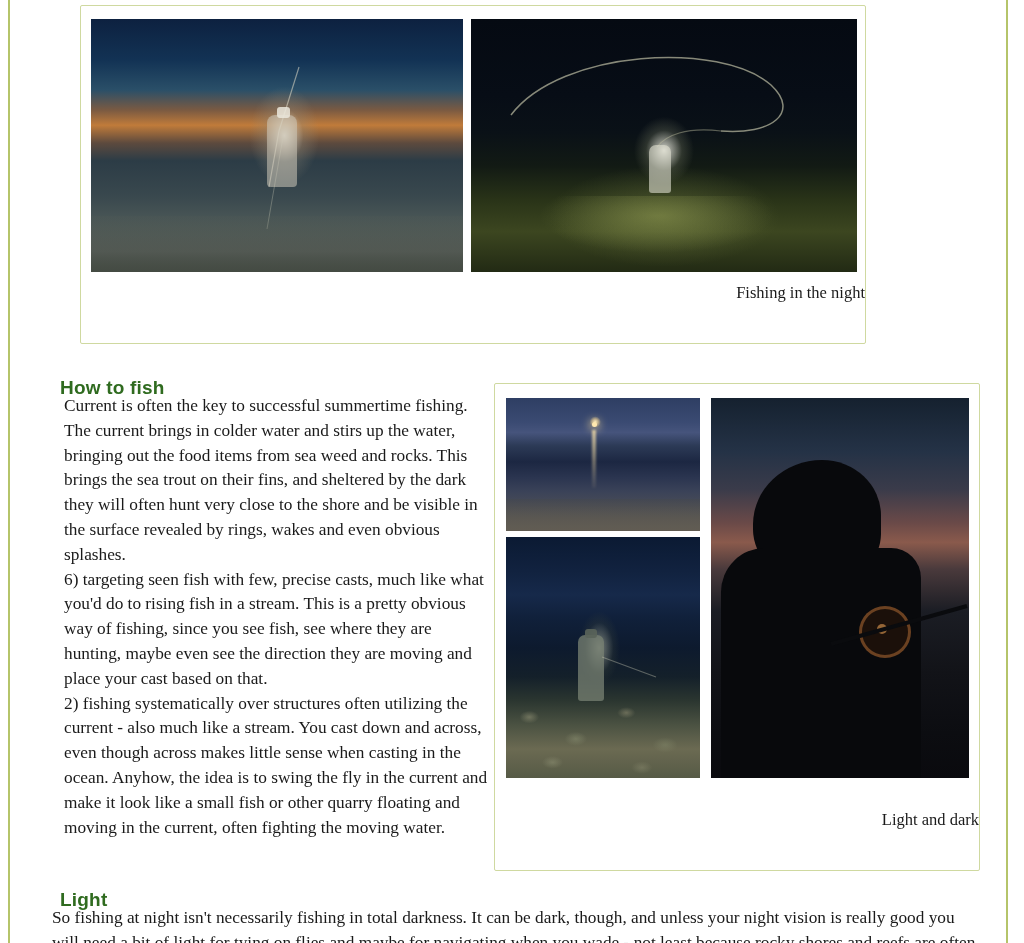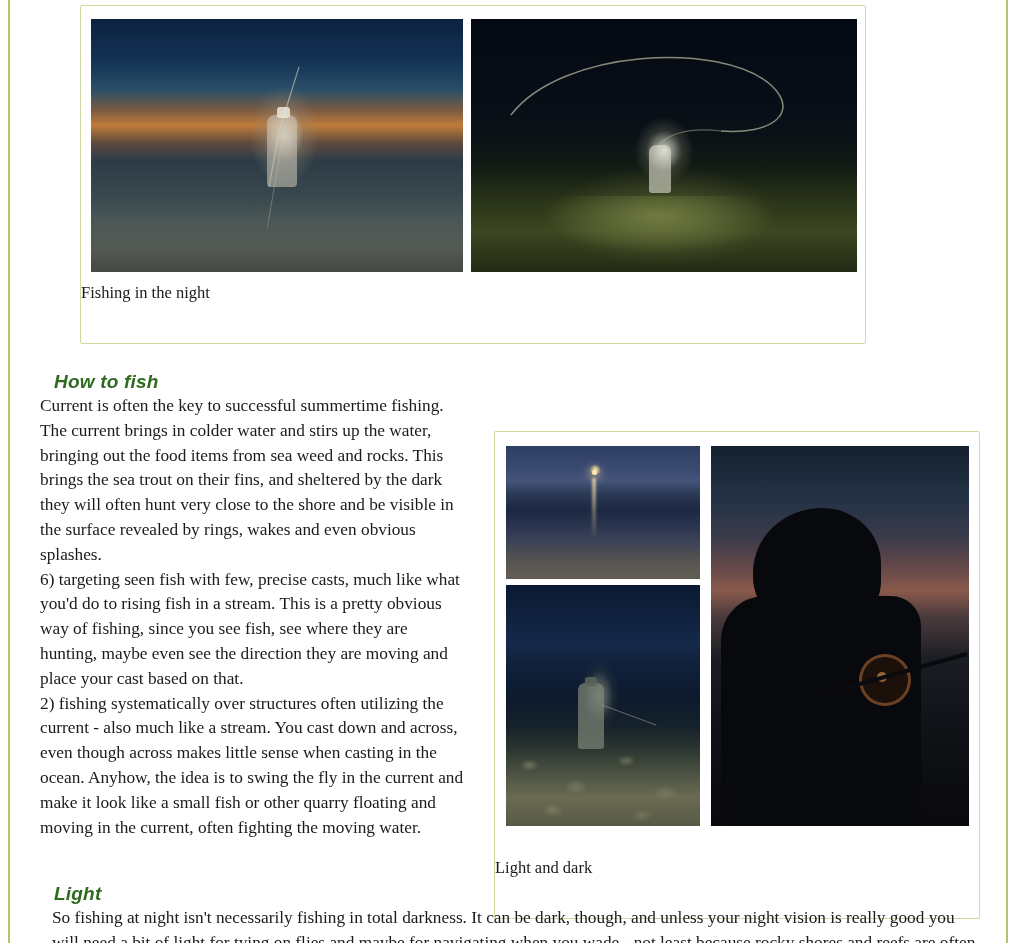--- a/index.html
+++ b/index.html
@@ -50,37 +50,36 @@
 
   .photo {
     position: absolute;
     background-size: cover;
     background-repeat: no-repeat;
     overflow: hidden;
   }
 
   .caption {
     position: absolute;
-    text-align: left;
+    text-align: right;
     font-family: "Liberation Serif", serif;
     font-size: 16.5px;
     color: #1a1a1a;
     width: 100%;
     left: 0;
   }
 
   
   h2.section-title {
-    margin: 2px;
+    margin: 8px;
     font-family: "Liberation Sans", sans-serif;
     font-weight: bold;
     font-size: 19px;
     color: #2f6b1f;
     letter-spacing: 0.2px;
-    font-style: italic;
   }
 
   
   .body-text {
     font-family: "Liberation Serif", serif;
     font-size: 17.3px;
     line-height: 24.8px;
     color: #1a1a1a;
     text-align: left;
   }
@@ -205,27 +204,27 @@
       </svg>
       <div style="position:absolute;left:178px;top:126px;width:22px;height:48px;background:rgba(225,225,210,0.6);border-radius:7px 7px 3px 3px;filter:blur(0.5px);"></div>
       <div style="position:absolute;left:0;bottom:0;width:100%;height:30%;background:radial-gradient(ellipse 150px 48px at 48% 26%, rgba(150,160,85,0.45), rgba(25,32,18,0) 78%);"></div>
     </div>
 
     <div class="caption" style="top:277px;">Fishing in the night</div>
   </div>
 
   <h2 class="section-title" style="position:absolute; left:52px; top:369px;">How to fish</h2>
 
-  <div class="body-text" style="position:absolute; left:40px; top:394px; width:425px;">
+  <div class="body-text" style="position:absolute; left:64px; top:394px; width:425px;">
     <p>Current is often the key to successful summertime fishing. The current brings in colder water and stirs up the water, bringing out the food items from sea weed and rocks. This brings the sea trout on their fins, and sheltered by the dark they will often hunt very close to the shore and be visible in the surface revealed by rings, wakes and even obvious splashes.</p>
     <p>6) targeting seen fish with few, precise casts, much like what you'd do to rising fish in a stream. This is a pretty obvious way of fishing, since you see fish, see where they are hunting, maybe even see the direction they are moving and place your cast based on that.</p>
     <p>2) fishing systematically over structures often utilizing the current - also much like a stream. You cast down and across, even though across makes little sense when casting in the ocean. Anyhow, the idea is to swing the fly in the current and make it look like a small fish or other quarry floating and moving in the current, often fighting the moving water.</p>
   </div>
 
-  <div class="figure-box" style="left:494px; top:383px; width:486px; height:488px;margin-top:48px;">
+  <div class="figure-box" style="left:494px; top:383px; width:486px; height:488px;">
 
     <div class="photo ph-moonlight" style="left:11px; top:14px; width:194px; height:133px;">
       <div style="position:absolute;left:86px;top:24px;width:5px;height:5px;background:#ffe9b0;border-radius:50%;box-shadow:0 0 8px 3px rgba(255,225,150,0.6);"></div>
       <div style="position:absolute;left:86px;top:32px;width:4px;height:58px;background:linear-gradient(to bottom, rgba(255,230,170,0.75), rgba(255,220,160,0.05));filter:blur(1px);"></div>
       <div style="position:absolute;left:0;bottom:0;width:100%;height:24%;background:linear-gradient(to bottom, rgba(70,70,62,0.2), rgba(95,90,80,0.8));"></div>
     </div>
 
     <div class="photo ph-wading" style="left:11px; top:153px; width:194px; height:241px;">
       <div style="position:absolute;left:72px;top:98px;width:26px;height:66px;background:rgba(120,130,115,0.75);border-radius:7px 7px 3px 3px;filter:blur(0.4px);"></div>
       <div style="position:absolute;left:79px;top:92px;width:12px;height:9px;background:rgba(90,100,90,0.9);border-radius:3px;"></div>

